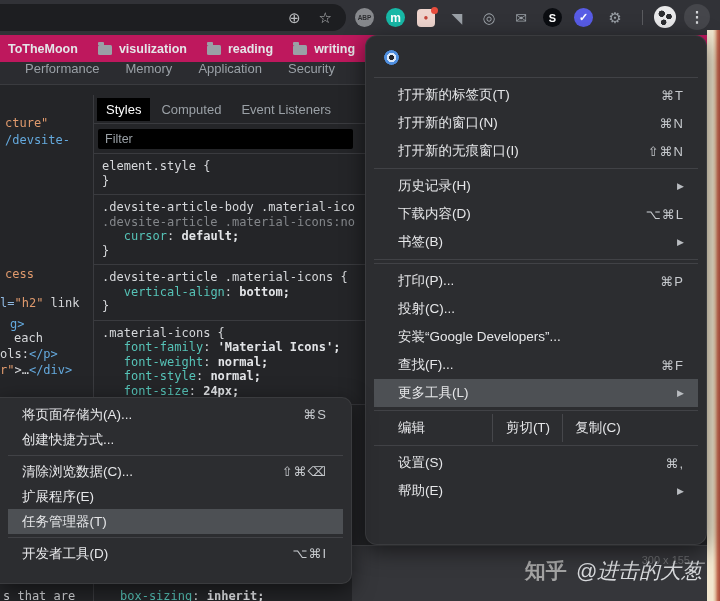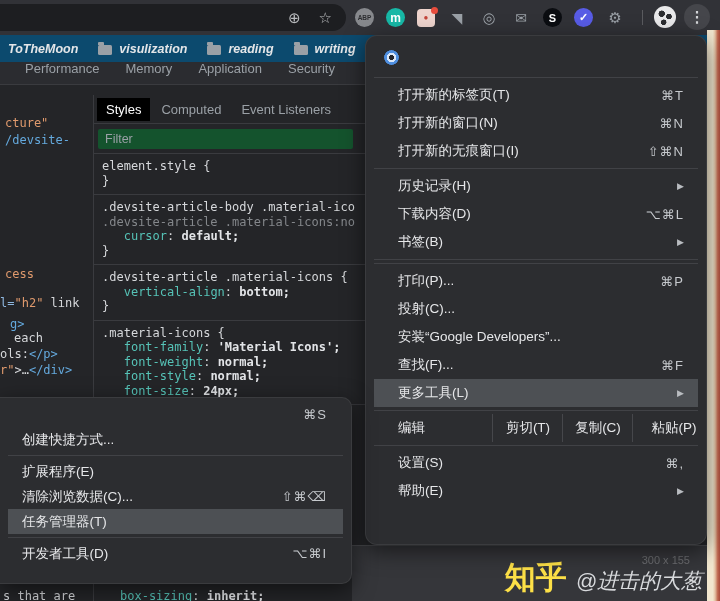--- a/index.html
+++ b/index.html
@@ -19,40 +19,40 @@
   .ext .badge{position:absolute;top:-2px;right:-3px;width:7px;height:7px;border-radius:50%;}
   .tsep{position:absolute;left:642px;top:10px;width:1px;height:15px;background:#5a5b5f;}
   .avatar{position:absolute;left:654px;top:6px;width:22px;height:22px;border-radius:50%;
       background:radial-gradient(circle at 35% 35%, #2c2d30 0 3px, transparent 3.4px),
                  radial-gradient(circle at 68% 48%, #2c2d30 0 2.6px, transparent 3px),
                  radial-gradient(circle at 44% 74%, #2c2d30 0 2.6px, transparent 3px),#e9e9ea;}
   .kebab{position:absolute;left:684px;top:4px;width:26px;height:26px;border-radius:50%;background:#45464b;
          color:#d3d5d8;display:flex;align-items:center;justify-content:center;font-size:15px;font-weight:bold;}
 
   
-  .bookmarks{position:absolute;left:0;top:35px;width:720px;height:27px;background:#0c4a6e;
-             display:flex;align-items:center;gap:20px;padding-left:8px;box-sizing:border-box;z-index:1;font-style:italic;}
+  .bookmarks{position:absolute;left:0;top:35px;width:720px;height:27px;background:#be185d;
+             display:flex;align-items:center;gap:20px;padding-left:8px;box-sizing:border-box;z-index:1;}
   .bk{display:flex;align-items:center;gap:7px;}
   .bk-label{color:#e4e6e8;font-size:12.5px;font-weight:600;}
   .folder{position:relative;width:14px;height:10px;background:#9aa0a6;border-radius:1.5px;margin-top:2px;}
   .folder::before{content:"";position:absolute;top:-3px;left:0;width:6px;height:3px;background:#9aa0a6;border-radius:1px 1px 0 0;}
 
   
   .dt-tabs{position:absolute;left:0;top:52px;width:720px;height:33px;background:#2b2c30;
            border-top:1px solid #1e1f22;border-bottom:1px solid #3a3b3f;box-sizing:border-box;
            display:flex;align-items:center;gap:26px;padding-left:25px;}
   .dt-tab{color:#9aa0a6;font-size:13px;}
   .panel-border{position:absolute;left:93px;top:95px;width:1px;height:506px;background:#3a3b3f;}
   .sb-tabs{position:absolute;left:94px;top:95px;right:0;height:29px;display:flex;align-items:center;gap:2px;padding-left:3px;
            border-bottom:1px solid #3a3b3f;box-sizing:border-box;}
   .sb-tab{color:#9aa0a6;font-size:13px;padding:4px 9px;}
   .sb-tab.active{background:#000;color:#fff;}
   .filter-row{position:absolute;left:94px;top:125px;right:0;height:29px;border-bottom:1px solid #3a3b3f;
               display:flex;align-items:center;box-sizing:border-box;}
-  .filter-box{margin-left:4px;width:255px;height:20px;background:#14532d;border-radius:2px;
+  .filter-box{margin-left:4px;width:255px;height:20px;background:#000000;border-radius:2px;
               color:#9aa0a6;font-size:12.5px;display:flex;align-items:center;padding-left:7px;box-sizing:border-box;}
 
   
   #styleBlocks{position:absolute;left:94px;top:154px;right:0;bottom:0;font-family:"DejaVu Sans Mono",monospace;
                font-size:12px;line-height:14.5px;}
   .rule{border-bottom:1px solid #3a3b3f;padding:5px 0 6px 8px;}
   .cline{white-space:pre;}
   .c-sel{color:#d6d8db;}
   .c-dim{color:#84878b;}
   .c-prop{color:#56c3b7;text-align:right;}
@@ -64,21 +64,21 @@
 
   
   #fragments{position:absolute;left:0;top:0;width:720px;height:601px;z-index:2;pointer-events:none;}
   .frag{position:absolute;font-family:"DejaVu Sans Mono",monospace;font-size:12px;white-space:pre;}
 
   
   .wm-bar{position:absolute;left:352px;top:545px;width:368px;height:56px;background:#35363a;
           border-top:1px solid #47484c;box-sizing:border-box;z-index:3;}
   .wm-overlay{position:absolute;right:30px;top:8px;font-size:11px;color:rgba(205,205,210,0.35);}
   .wm-text{position:absolute;right:18px;top:11px;white-space:nowrap;}
-  .wm-brand{color:#fde047;font-size:31px;font-weight:bold;}
+  .wm-brand{color:#a3a3a3;font-size:21px;font-weight:bold;}
   .wm-handle{color:#d8dadd;font-size:21px;margin-left:9px;font-style:italic;}
   .page-strip{position:absolute;left:707px;top:30px;width:13px;height:571px;z-index:4;
       background:linear-gradient(to right,#f2e7cf 0 45%,#e5c2a4 62%,#c06a52 82%,#a84b3c);}
 
   
   .menu{position:absolute;background:#2c2d30;border:1px solid rgba(255,255,255,0.07);
         box-shadow:0 6px 22px rgba(0,0,0,0.55);box-sizing:border-box;z-index:10;
         padding:4px 8px;color:#e6e7e9;}
   .chrome-menu{left:365px;top:35px;width:342px;height:510px;border-radius:12px;}
   .tools-menu{left:0;top:397px;width:352px;height:187px;border-radius:0 10px 10px 0;border-left:none;}
@@ -257,47 +257,47 @@
       </div>
       <div class="mrow hl">
         <span class="mlabel">更多工具(L)</span>
         <span class="marrow">▶</span>
       </div>
       <div class="msep"></div>
       <div class="mrow editrow">
         <span class="mlabel">编辑</span>
         <span class="eseg e0">剪切(T)</span>
         <span class="eseg e1">复制(C)</span>
-        <span class="eseg e2">粘贴(P)</span>
       </div>
       <div class="msep"></div>
       <div class="mrow">
         <span class="mlabel">设置(S)</span>
         <span class="maccel">⌘,</span>
       </div>
       <div class="mrow">
         <span class="mlabel">帮助(E)</span>
         <span class="marrow">▶</span>
       </div>
     </div>
   <div class="menu tools-menu" id="toolsMenu">
       <div class="mrow">
+        <span class="mlabel">将页面存储为(A)...</span>
         <span class="maccel">⌘S</span>
       </div>
       <div class="mrow">
         <span class="mlabel">创建快捷方式...</span>
       </div>
       <div class="msep"></div>
-      <div class="mrow">
-        <span class="mlabel">扩展程序(E)</span>
-      </div>
       <div class="mrow">
         <span class="mlabel">清除浏览数据(C)...</span>
         <span class="maccel">⇧⌘⌫</span>
       </div>
+      <div class="mrow">
+        <span class="mlabel">扩展程序(E)</span>
+      </div>
       <div class="mrow hl">
         <span class="mlabel">任务管理器(T)</span>
       </div>
       <div class="msep"></div>
       <div class="mrow">
         <span class="mlabel">开发者工具(D)</span>
         <span class="maccel">⌥⌘I</span>
       </div>
     </div>
 </div>

